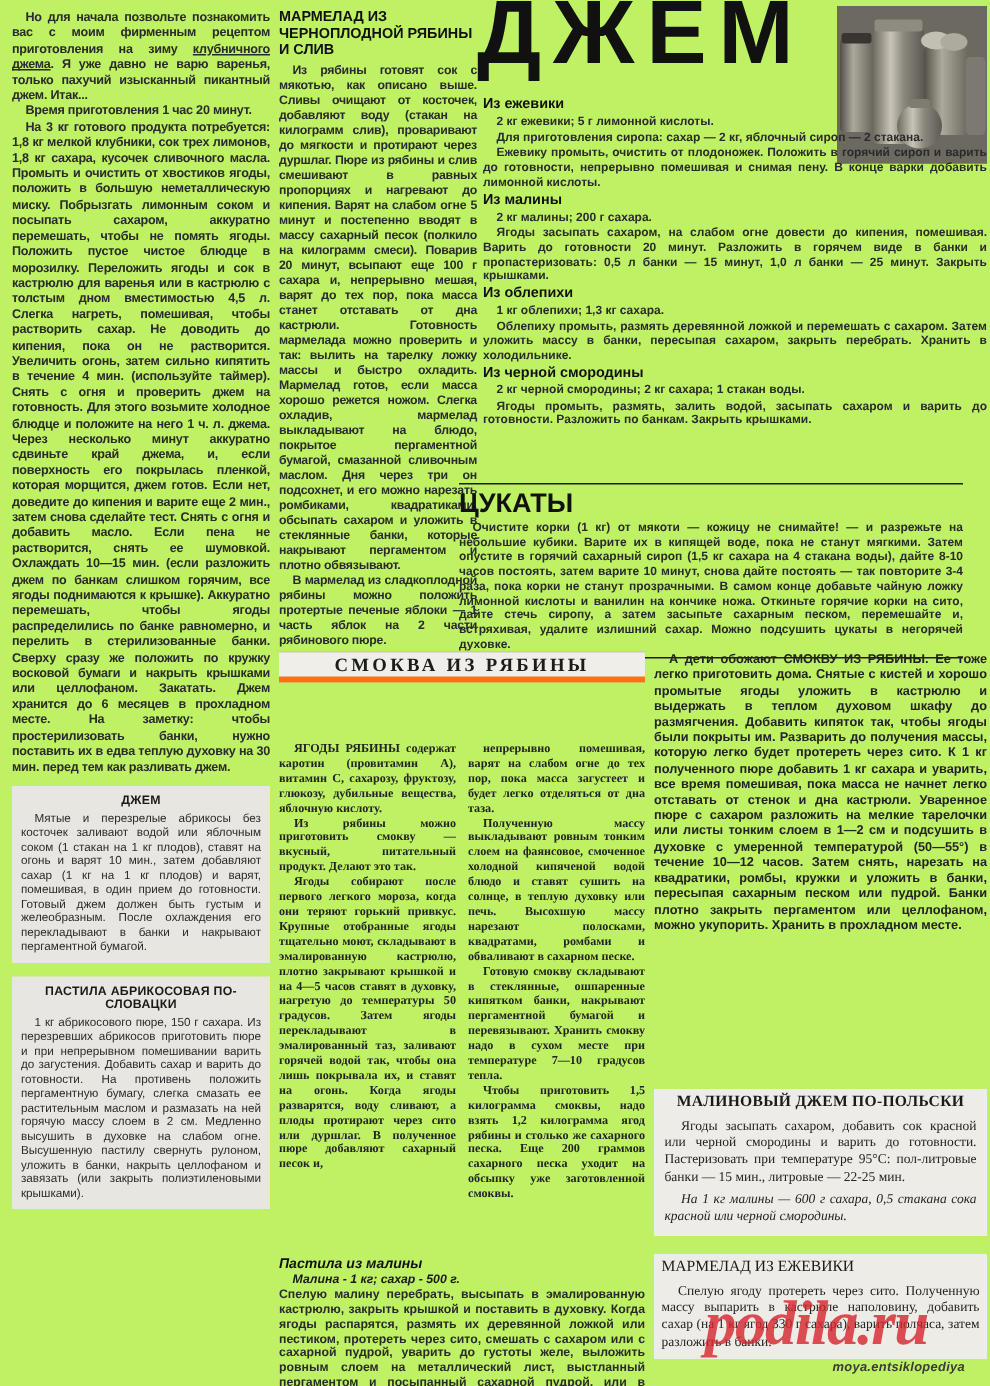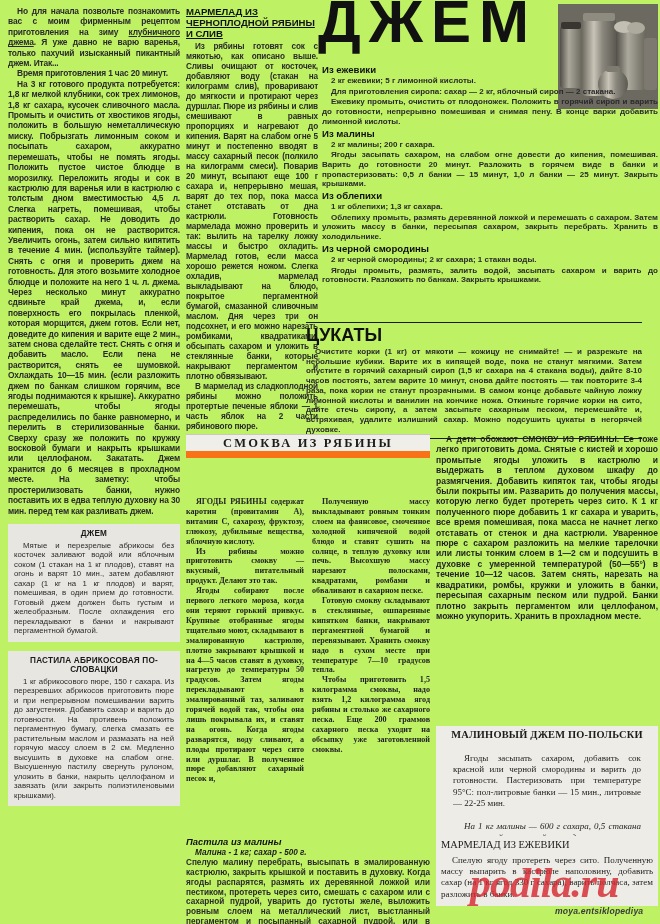--- a/index.html
+++ b/index.html
@@ -35,21 +35,21 @@
   .grayblock h3{
     margin:0 0 2px 0;font-size:8.2px;line-height:9.6px;
     text-align:center;font-weight:700;letter-spacing:0.2px;
   }
   .grayblock p{margin:0;font-size:7.8px;line-height:9.5px;text-align:justify;text-indent:9px;font-weight:400;color:#2b2b2b;}
 
   
   #col2{left:186px;top:6px;width:132px;}
   #col2 h2{
     margin:0 0 3px 0;font-size:9.6px;line-height:11px;font-weight:700;
-    letter-spacing:0px;color:#111;text-decoration:underline;
+    letter-spacing:0px;color:#111;
   }
   #col2 .body-txt{font-size:8.2px;line-height:10.0px;}
 
   
   #jam-head{position:absolute;left:322px;top:2px;width:336px;height:60px;}
   .jam-title{
     position:absolute;left:-4px;top:-10px;
     font-family:"Liberation Sans", sans-serif;
     font-weight:700;font-size:60px;line-height:60px;
     letter-spacing:8px;color:#111;
@@ -73,21 +73,21 @@
 
   
   #cukaty{position:absolute;left:306px;top:322px;width:336px;
     border-top:1.6px solid #1c1c1c;border-bottom:1.6px solid #1c1c1c;padding:3px 0 4px 0;}
   #cukaty h2{margin:0 0 2px 0;font-size:18px;line-height:19px;font-weight:700;letter-spacing:0px;color:#111;}
   #cukaty p{margin:0;font-size:8.0px;line-height:9.7px;font-weight:700;text-align:justify;text-indent:9px;color:#2a2a2a;}
 
   
   #smokva{position:absolute;left:186px;top:434px;width:244px;}
   #smokva .banner{
-    background:#efeee8;border-top:1px solid #c9c7bf;border-bottom:7px solid #f97316;
+    background:#efeee8;border-top:1px solid #c9c7bf;border-bottom:4px solid #f97316;
     text-align:center;font-family:"Liberation Serif", serif;font-weight:700;
     font-size:12.5px;line-height:16px;letter-spacing:2.2px;color:#1c1c1c;
   }
   #smokva .two{display:flex;gap:8px;margin-top:3px;}
   #smokva .two > div{width:118px;}
   #smokva .serif{
     font-family:"Liberation Serif", serif;font-size:8.1px;line-height:9.9px;
     text-align:justify;font-weight:700;color:#232323;margin-top:36px;
   }
   #smokva .serif p{margin:0;text-indent:10px;}
@@ -99,21 +99,21 @@
   #pastila .ing{margin:0;font-size:8.2px;line-height:9.8px;font-style:italic;font-weight:700;text-indent:9px;}
   #pastila p.txt{margin:0;font-size:8.2px;line-height:9.9px;font-weight:700;text-align:justify;color:#2a2a2a;}
 
   
   #kids{position:absolute;left:436px;top:434px;width:222px;}
   #kids p{margin:0;font-size:8.5px;line-height:10.4px;font-weight:700;text-align:justify;text-indent:10px;color:#232323;}
 
   
   #polski{position:absolute;left:436px;top:726px;width:222px;background:#eeece6;padding:3px 5px 6px 5px;box-sizing:border-box;}
   #polski h3{margin:0 0 4px 0;text-align:center;font-family:"Liberation Serif", serif;font-weight:700;font-size:10.4px;line-height:12px;letter-spacing:0.2px;color:#1b1b1b;}
-  #polski p{margin:12px;font-family:"Liberation Serif", serif;font-size:9.0px;line-height:11.2px;text-align:justify;text-indent:11px;color:#232323;}
+  #polski p{margin:2px;font-family:"Liberation Serif", serif;font-size:9.0px;line-height:11.2px;text-align:justify;text-indent:11px;color:#232323;}
   #polski p.it{font-style:italic;margin-top:4px;}
 
   
   #ezhevika{position:absolute;left:436px;top:836px;width:222px;background:#eeece6;padding:3px 5px 6px 5px;box-sizing:border-box;}
   #ezhevika h3{margin:0 0 4px 0;text-align:left;font-family:"Liberation Serif", serif;font-weight:400;font-size:10.4px;line-height:12px;color:#1b1b1b;}
   #ezhevika p{margin:0;font-family:"Liberation Serif", serif;font-size:9.0px;line-height:11.2px;text-align:justify;text-indent:11px;color:#232323;}
 
   
   .wm-big{
     position:absolute;left:470px;top:862px;
@@ -217,20 +217,21 @@
 
   <div id="smokva">
     <div class="banner">СМОКВА ИЗ РЯБИНЫ</div>
     <div class="two">
       <div class="serif">
         <p class="lead">ЯГОДЫ РЯБИНЫ содержат каротин (провитамин А), витамин С, сахарозу, фруктозу, глюкозу, дубильные вещества, яблочную кислоту.</p>
         <p>Из рябины можно приготовить смокву — вкусный, питательный продукт. Делают это так.</p>
         <p>Ягоды собирают после первого легкого мороза, когда они теряют горький привкус. Крупные отобранные ягоды тщательно моют, складывают в эмалированную кастрюлю, плотно закрывают крышкой и на 4—5 часов ставят в духовку, нагретую до температуры 50 градусов. Затем ягоды перекладывают в эмалированный таз, заливают горячей водой так, чтобы она лишь покрывала их, и ставят на огонь. Когда ягоды разварятся, воду сливают, а плоды протирают через сито или дуршлаг. В полученное пюре добавляют сахарный песок и,</p>
       </div>
       <div class="serif">
+        <p>непрерывно помешивая, варят на слабом огне до тех пор, пока масса загустеет и будет легко отделяться от дна таза.</p>
         <p>Полученную массу выкладывают ровным тонким слоем на фаянсовое, смоченное холодной кипяченой водой блюдо и ставят сушить на солнце, в теплую духовку или печь. Высохшую массу нарезают полосками, квадратами, ромбами и обваливают в сахарном песке.</p>
         <p>Готовую смокву складывают в стеклянные, ошпаренные кипятком банки, накрывают пергаментной бумагой и перевязывают. Хранить смокву надо в сухом месте при температуре 7—10 градусов тепла.</p>
         <p>Чтобы приготовить 1,5 килограмма смоквы, надо взять 1,2 килограмма ягод рябины и столько же сахарного песка. Еще 200 граммов сахарного песка уходит на обсыпку уже заготовленной смоквы.</p>
       </div>
     </div>
   </div>
 
   <div id="pastila">
     <h3>Пастила из малины</h3>
     <p class="ing">Малина - 1 кг; сахар - 500 г.</p>

